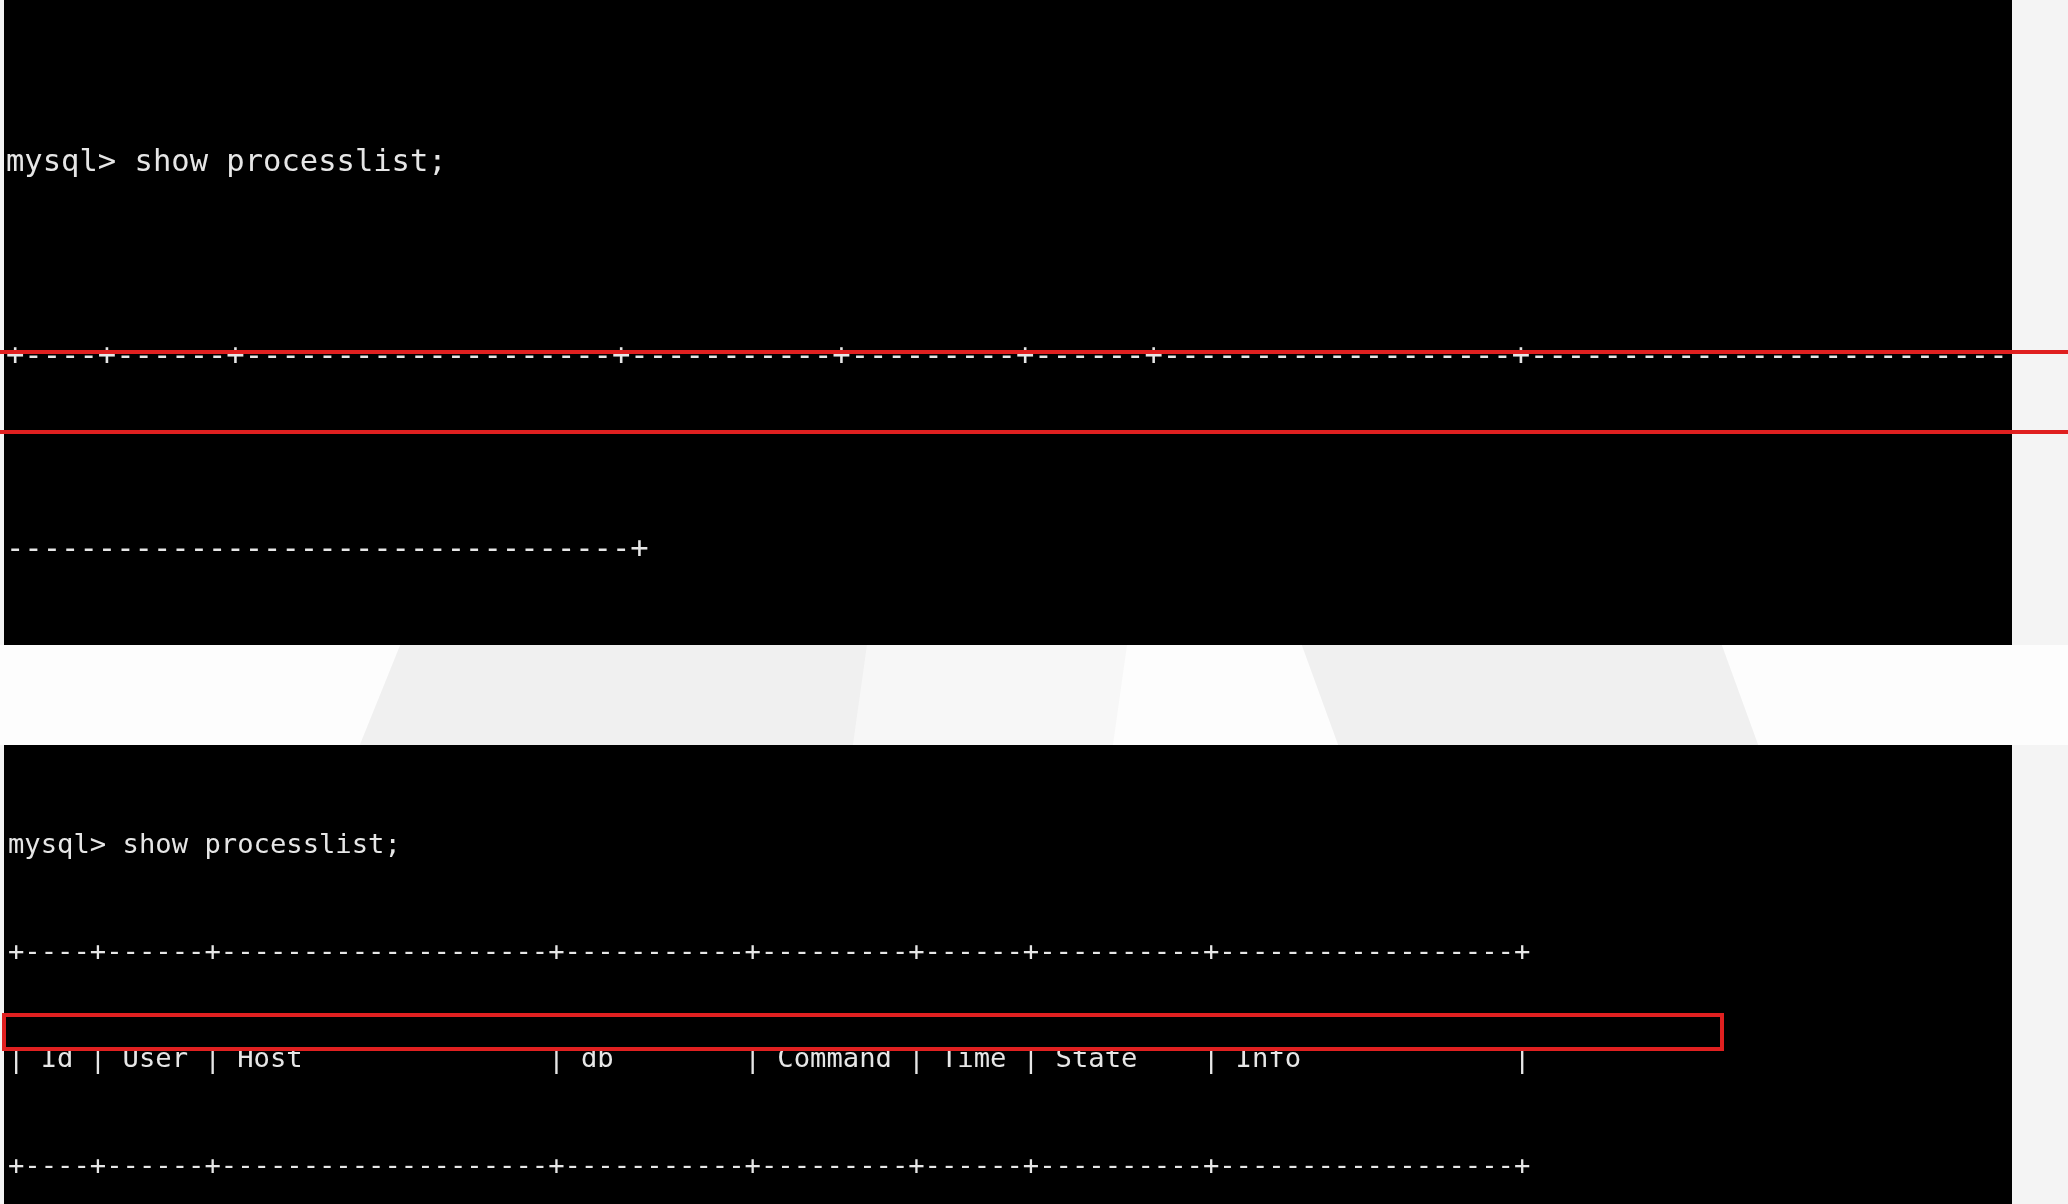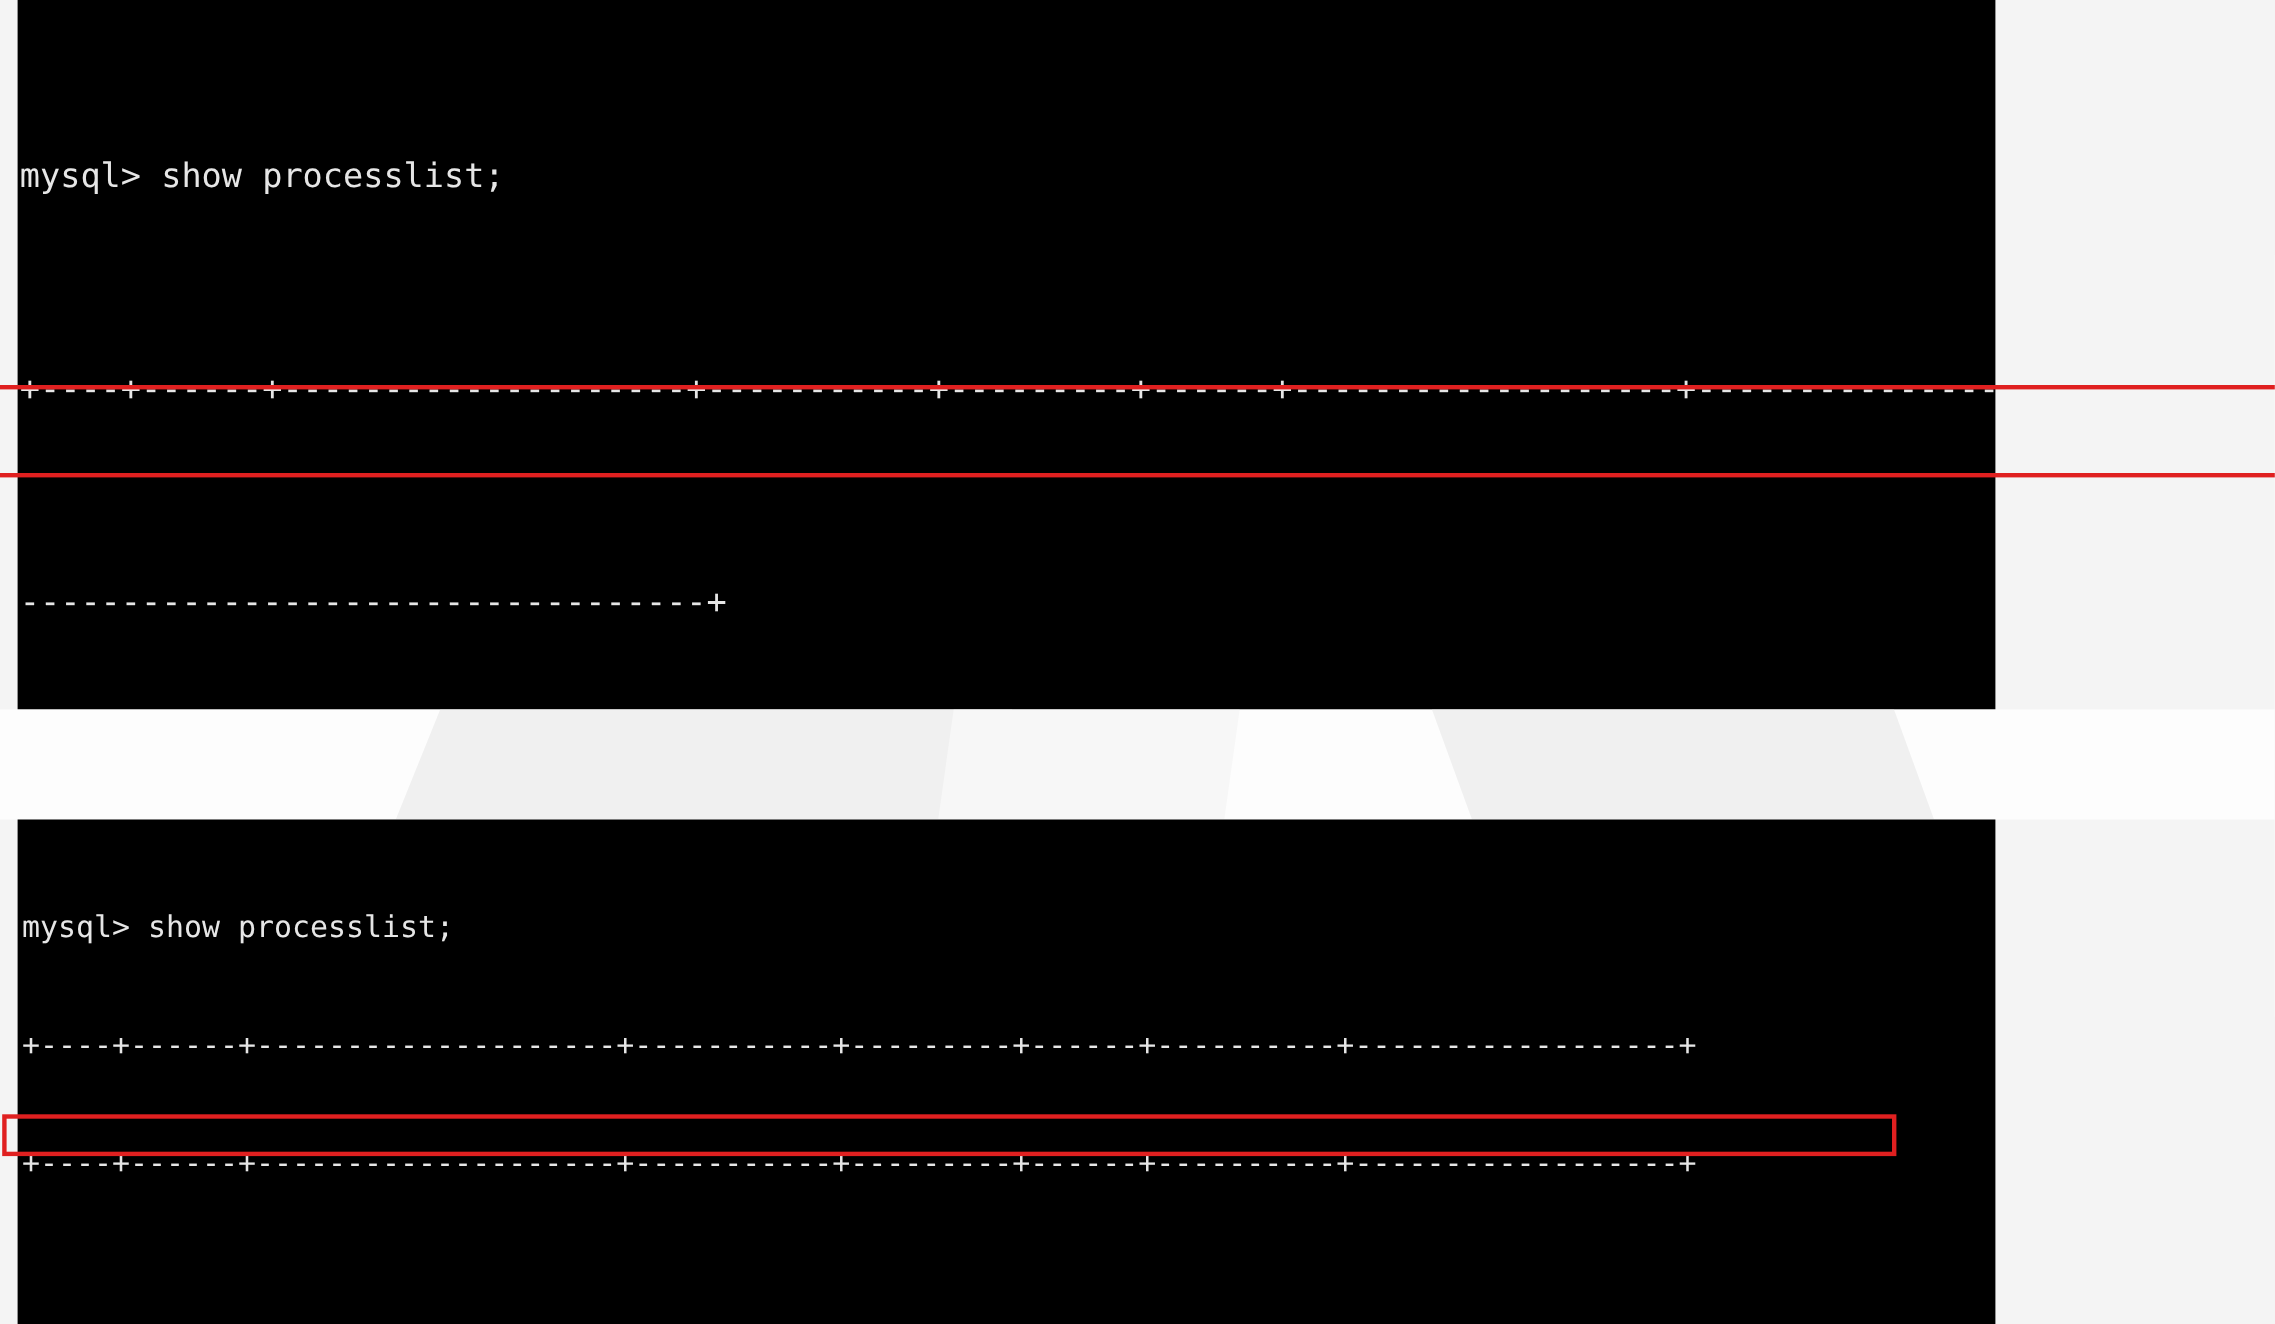--- a/index.html
+++ b/index.html
@@ -48,22 +48,22 @@
   }
   .gap-band .shade3 {
     left: 860px;  width: 260px;
     background: #f7f7f7;
     transform: skewX(-8deg);
   }
 
   
   .term {
     position: absolute;
-    left: 16px;
-    width: 1798px;
+    left: 4px;
+    width: 2008px;
     background: #000000;
     color: #e8e8e8;
     overflow: hidden;
   }
   .term-inner {
     position: absolute;
     left: 0;
     top: 0;
     white-space: pre;
   }
@@ -143,20 +143,21 @@
   <div class="gap-band" style="top:645px; height:100px;">
     <div class="shade1"></div>
     <div class="shade3"></div>
     <div class="shade2"></div>
   </div>
 
   <div class="term" id="pane-bottom">
     <div class="term-inner">
       <div class="line">mysql&gt; show processlist;</div>
       <div class="line">+----+------+--------------------+-----------+---------+------+----------+------------------+</div>
+      <div class="line">| Id | User | Host               | db        | Command | Time | State    | Info             |</div>
       <div class="line">+----+------+--------------------+-----------+---------+------+----------+------------------+</div>
       
       
       
       
       
       
     </div>
   </div>
 

